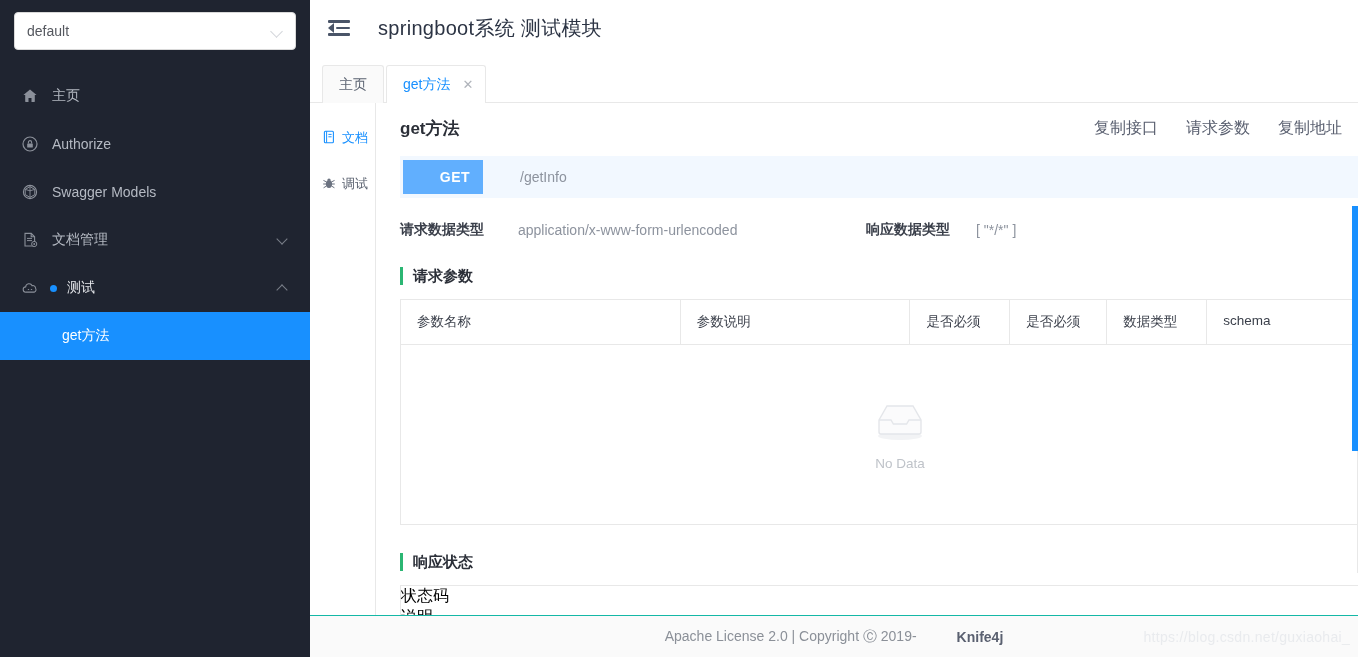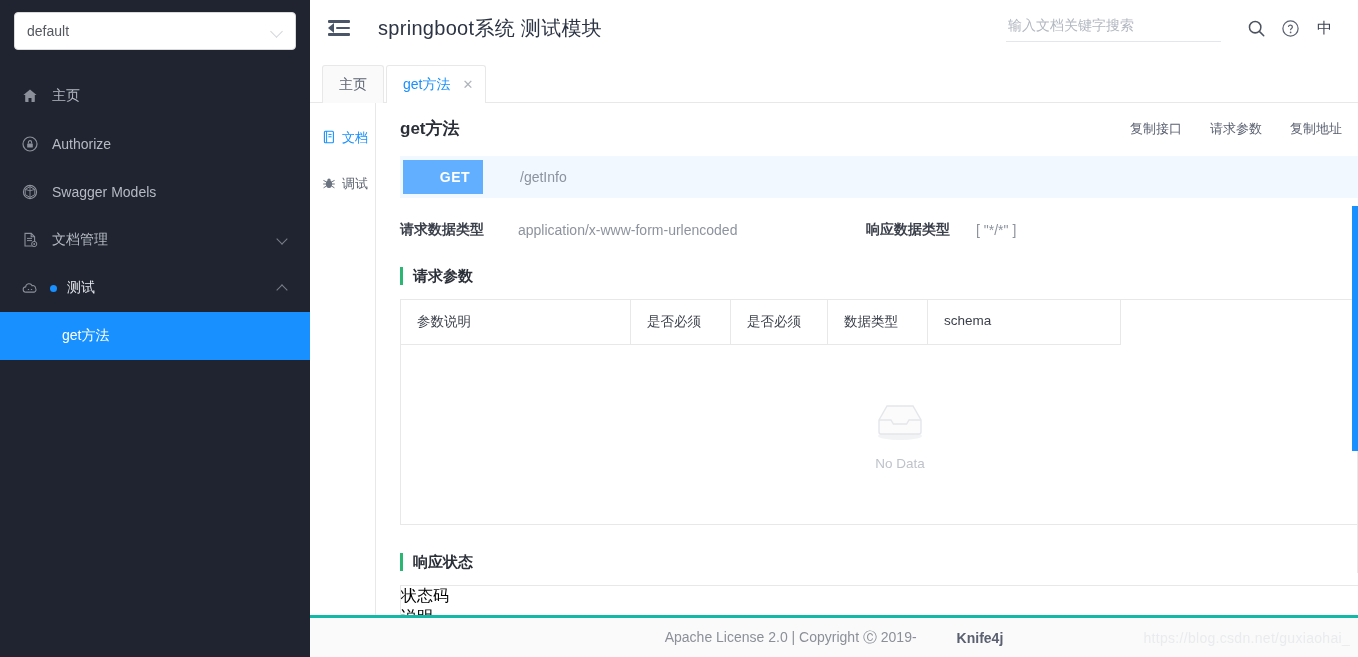--- a/index.html
+++ b/index.html
@@ -132,21 +132,21 @@
 
   .content {
     flex: 1; min-width: 0; position: relative; overflow: hidden;
     padding: 14px 0 0 0;
   }
   .content-inner { padding: 0 0 0 24px; }
 
   .doc-head { display: flex; align-items: center; padding-right: 16px; }
   .doc-title { font-size: 17px; font-weight: bold; color: #2b2f38; }
   .doc-links { margin-left: auto; display: flex; gap: 28px; }
-  .doc-links a { font-size: 13px; color: #5a6070; text-decoration: none; cursor: pointer; }
+  .doc-links a { font-size: 16px; color: #5a6070; text-decoration: none; cursor: pointer; }
 
   .url-row {
     margin-top: 16px; height: 42px; background: #f2f8ff; display: flex; align-items: center;
     margin-right: 0;
   }
   .method-badge {
     width: 80px; height: 34px; margin-left: 3px; border-radius: 0; background: #61affe;
     color: #fff; font-weight: bold; font-size: 14px; display: flex; align-items: center; justify-content: center;
     letter-spacing: .5px;
     padding-left: 24px;
@@ -177,21 +177,21 @@
     border-right: 1px solid #e8e8e8; border-bottom: 1px solid #e8e8e8;
     height: 180px; display: flex; flex-direction: column; align-items: center; justify-content: center;
     width: 100%;
   }
   .empty-label { font-size: 13.5px; color: #bfc3c9; margin-top: 8px; }
 
   .resp-tbl { margin-top: 14px; width: 1000px; border-top: 1px solid #e8e8e8; border-left: 1px solid #e8e8e8; }
 
   
   .footer {
-    height: 42px; flex: 0 0 42px; background: #fafafa; border-top: 3px solid #14b8a6;
+    height: 42px; flex: 0 0 42px; background: #fafafa; border-top: 1px solid #14b8a6;
     display: flex; align-items: center; justify-content: center;
     font-size: 14px; color: #8b9098; position: relative;
   }
   .footer .strong { color: #5a6070; font-weight: bold; padding-left: 40px; }
   .footer .watermark {
     position: absolute; right: 8px; top: 50%; transform: translateY(-50%);
     font-size: 14px; color: #e9ebee; white-space: nowrap; letter-spacing: .3px;
   }
 
   
@@ -283,39 +283,20 @@
 
     <div class="topbar">
       <div class="fold-icon">
         <i class="l1"></i>
           <i class="l2"></i>
           <i class="l3"></i>
           <span class="tri"></span>
       </div>
       <div class="apptitle">springboot系统 测试模块</div>
 
-      <div class="topbar-right">
-        <div class="search-box">
-          <input type="text" placeholder="输入文档关键字搜索" style="">
-        </div>
-        <div class="icon-btn">
-          <svg width="19" height="19" viewBox="0 0 20 20">
-            <circle cx="8.6" cy="8.6" r="6" fill="none" stroke="#4c5360" stroke-width="1.6"></circle>
-            <path d="M13 13l4.6 4.6" stroke="#4c5360" stroke-width="1.6" stroke-linecap="round"></path>
-          </svg>
-        </div>
-        <div class="icon-btn">
-          <svg width="19" height="19" viewBox="0 0 20 20">
-            <circle cx="10" cy="10" r="8" fill="none" stroke="#5b6271" stroke-width="1.3"></circle>
-            <path d="M7.9 7.8a2.1 2.1 0 0 1 4.1.6c0 1.4-1.9 1.6-1.9 2.9" fill="none" stroke="#5b6271" stroke-width="1.3" stroke-linecap="round"></path>
-            <circle cx="10.1" cy="14.1" r=".9" fill="#5b6271"></circle>
-          </svg>
-        </div>
-        <div class="lang-btn">中</div>
-      </div>
     </div>
 
     <div class="tabbar">
       <div class="tab">
         <span>主页</span>
       </div>
       <div class="tab active">
         <span>get方法</span>
         <span class="close-x">✕</span>
       </div>
@@ -367,20 +348,21 @@
             <span class="meta-label m1">请求数据类型</span>
             <span class="meta-value m2">application/x-www-form-urlencoded</span>
             <span class="meta-label m3">响应数据类型</span>
             <span class="meta-value">[ "*/*" ]</span>
           </div>
 
           <div class="section-title">请求参数</div>
 
           <div class="tbl">
             <div class="thead">
+              <div class="th" style="width:280px">参数名称</div>
               <div class="th" style="width:230px">参数说明</div>
               <div class="th" style="width:100px">是否必须</div>
               <div class="th" style="width:97px">是否必须</div>
               <div class="th" style="width:100px">数据类型</div>
               <div class="th" style="width:193px">schema</div>
             </div>
             <div class="trow">
               <div class="empty-cell">
                 <span>
                   <svg width="66" height="46" viewBox="0 0 66 46">

